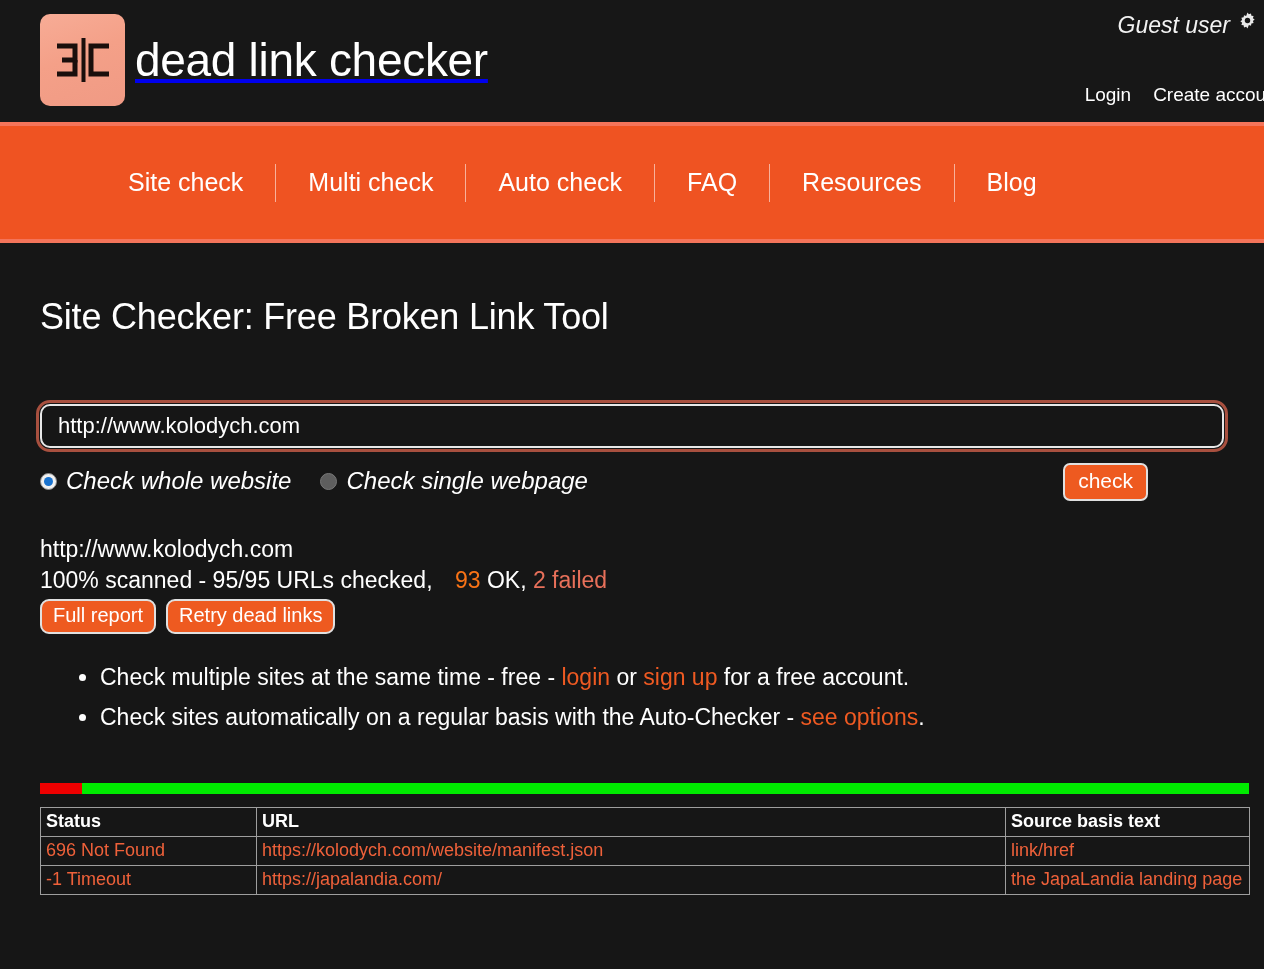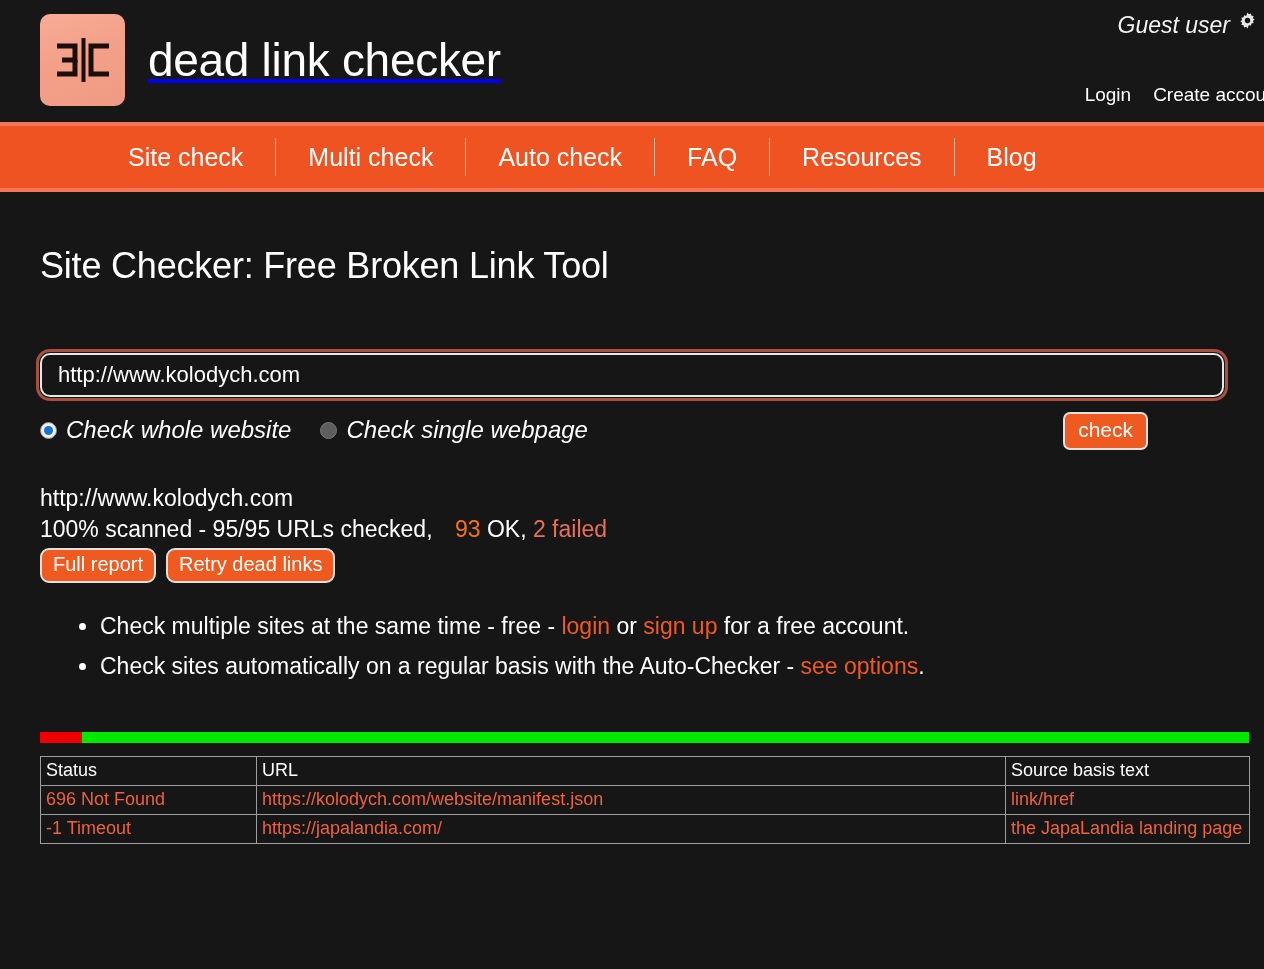--- a/index.html
+++ b/index.html
@@ -22,21 +22,21 @@
     height: 122px;
     background: #171717;
     box-sizing: border-box;
   }
   .brand {
     position: absolute;
     left: 40px;
     top: 14px;
     display: flex;
     align-items: center;
-    gap: 23px;
+    gap: 10px;
   }
   .logo-mark {
     width: 85px;
     height: 92px;
     border-radius: 10px;
     background: linear-gradient(160deg, #f7ac96 0%, #f4a088 45%, #f09a84 100%);
     display: flex;
     align-items: center;
     justify-content: center;
     flex: none;
@@ -77,21 +77,21 @@
     font-size: 19px;
     white-space: nowrap;
   }
   .account-links a {
     color: #ffffff;
     text-decoration: none;
   }
 
   
   .main-nav {
-    height: 70px;
+    height: 121px;
     background: #ef5322;
     border-top: 4px solid #f4745a;
     border-bottom: 4px solid #f4745a;
     box-sizing: border-box;
     display: flex;
     align-items: center;
     padding-left: 96px;
   }
   .nav-item {
     color: #ffffff;
@@ -294,21 +294,21 @@
   .results-table td {
     border: 1px solid #9e9e9e;
     text-align: left;
     padding: 3px 5px 4px;
     white-space: nowrap;
     overflow: hidden;
     text-overflow: clip;
   }
   .results-table th {
     color: #ffffff;
-    font-weight: 400;
+    font-weight: 700;
     margin-left: 20px;
   }
   .results-table td {
     color: #ef613a;
   }
   .col-status { width: 216px; }
   .col-url    { width: 749px; }
   .col-source { width: 244px; }
 </style>
 </head>

